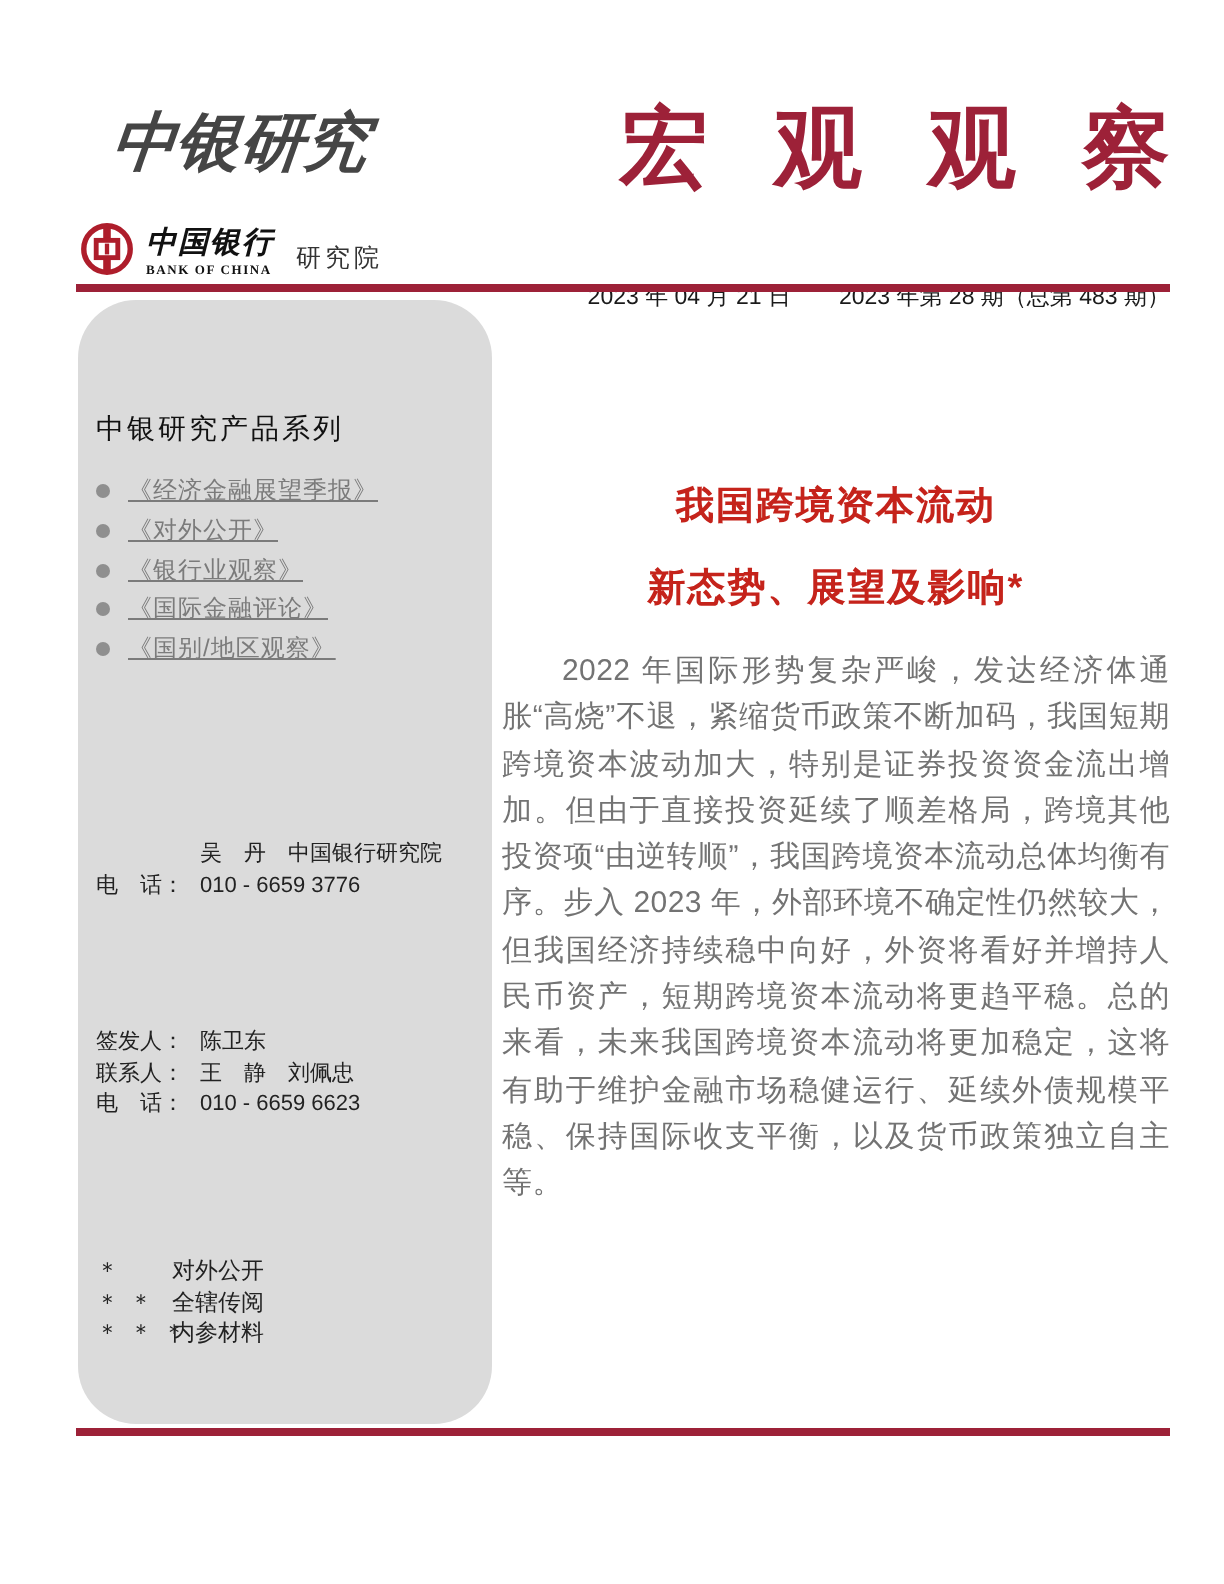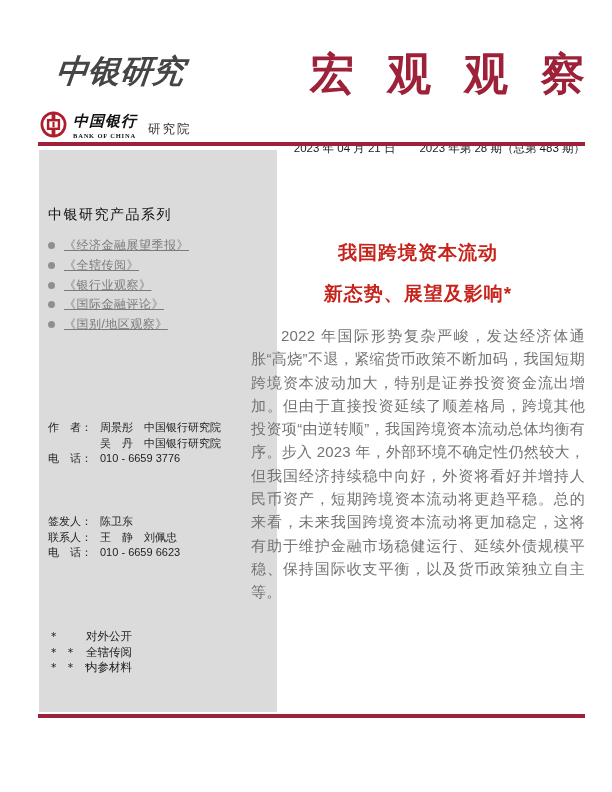--- a/index.html
+++ b/index.html
@@ -57,22 +57,23 @@
   .rule {
     position: absolute; left: 38px; width: 547px; height: 3.5px;
     background: #9d2138;
   }
   .rule.top { top: 142px; }
   .rule.bottom { top: 714px; }
 
   
   .sidebar {
     position: absolute; left: 39px; top: 150px;
-    width: 238px; height: 562px;
+    width: 207px; height: 562px;
     background: #dbdbdb;
+    border-radius: 29px;
   }
   .series-title {
     position: absolute; left: 9px; top: 56px;
     font-size: 14px; color: #111; letter-spacing: 1.5px;
     font-weight: 500;
   }
   .series-list { position: absolute; left: 9px; top: 86px; list-style: none; }
   .series-list li {
     display: flex; align-items: center;
     height: 19.7px; font-size: 12px; color: #7b7b7b;
@@ -142,41 +143,37 @@
 
   <aside class="sidebar">
     <div class="series-title">中银研究产品系列</div>
     <ul class="series-list">
       <li>
         <span class="bullet"></span>
         <span>《经济金融展望季报》</span>
       </li>
       <li>
         <span class="bullet"></span>
-        <span>《全辖传阅》</span>
+        <span>《对外公开》</span>
       </li>
       <li>
         <span class="bullet"></span>
         <span>《银行业观察》</span>
       </li>
       <li>
         <span class="bullet"></span>
         <span>《国际金融评论》</span>
       </li>
       <li>
         <span class="bullet"></span>
         <span>《国别/地区观察》</span>
       </li>
     </ul>
 
     <div class="info-block author">
-      <div class="info-row">
-        <span class="lbl">作　者：</span>
-        <span class="val">周景彤　中国银行研究院</span>
-      </div>
       <div class="info-row">
         <span class="lbl"></span>
         <span class="val">吴　丹　中国银行研究院</span>
       </div>
       <div class="info-row">
         <span class="lbl">电　话：</span>
         <span class="val">010 - 6659 3776</span>
       </div>
     </div>
 

